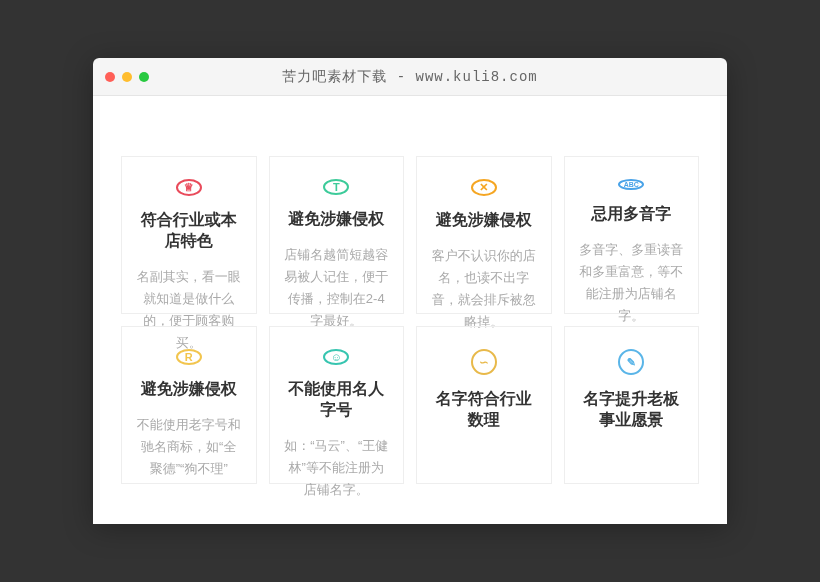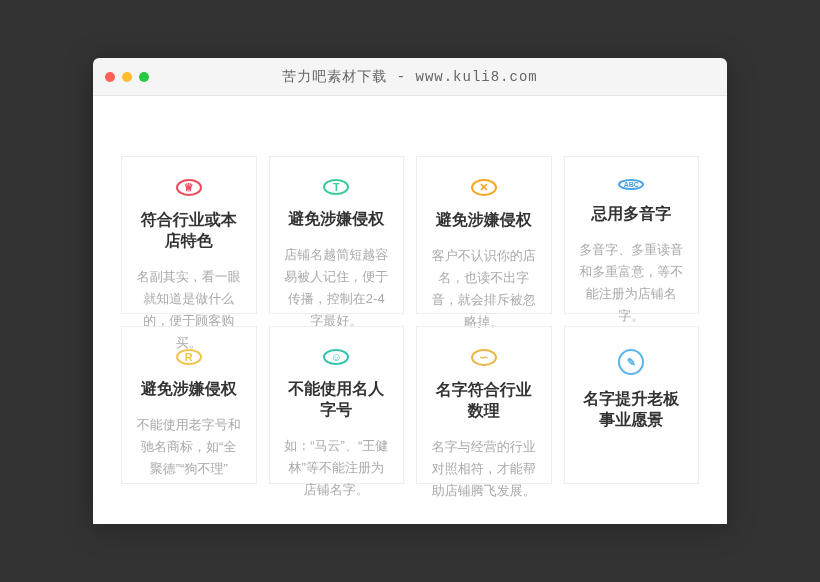--- a/index.html
+++ b/index.html
@@ -132,21 +132,20 @@
           <div class="card-desc">不能使用老字号和驰名商标，如“全聚德”“狗不理”</div>
         </div>
         <div class="card">
           <div class="icon-circle c-teal" style="font-size: 11px;">☺</div>
           <div class="card-title">不能使用名人字号</div>
           <div class="card-desc">如：“马云”、“王健林”等不能注册为店铺名字。</div>
         </div>
         <div class="card">
           <div class="icon-circle c-gold" style="font-size: 11px;">∽</div>
           <div class="card-title">名字符合行业数理</div>
-          <div class="card-desc">名字与经营的行业对照相符，才能帮助店铺腾飞发展。</div>
         </div>
         <div class="card">
           <div class="icon-circle c-sky" style="font-size: 11px;">✎</div>
           <div class="card-title">名字提升老板事业愿景</div>
         </div>
       </div>
   </div>
 </div>
 
 </body></html>

